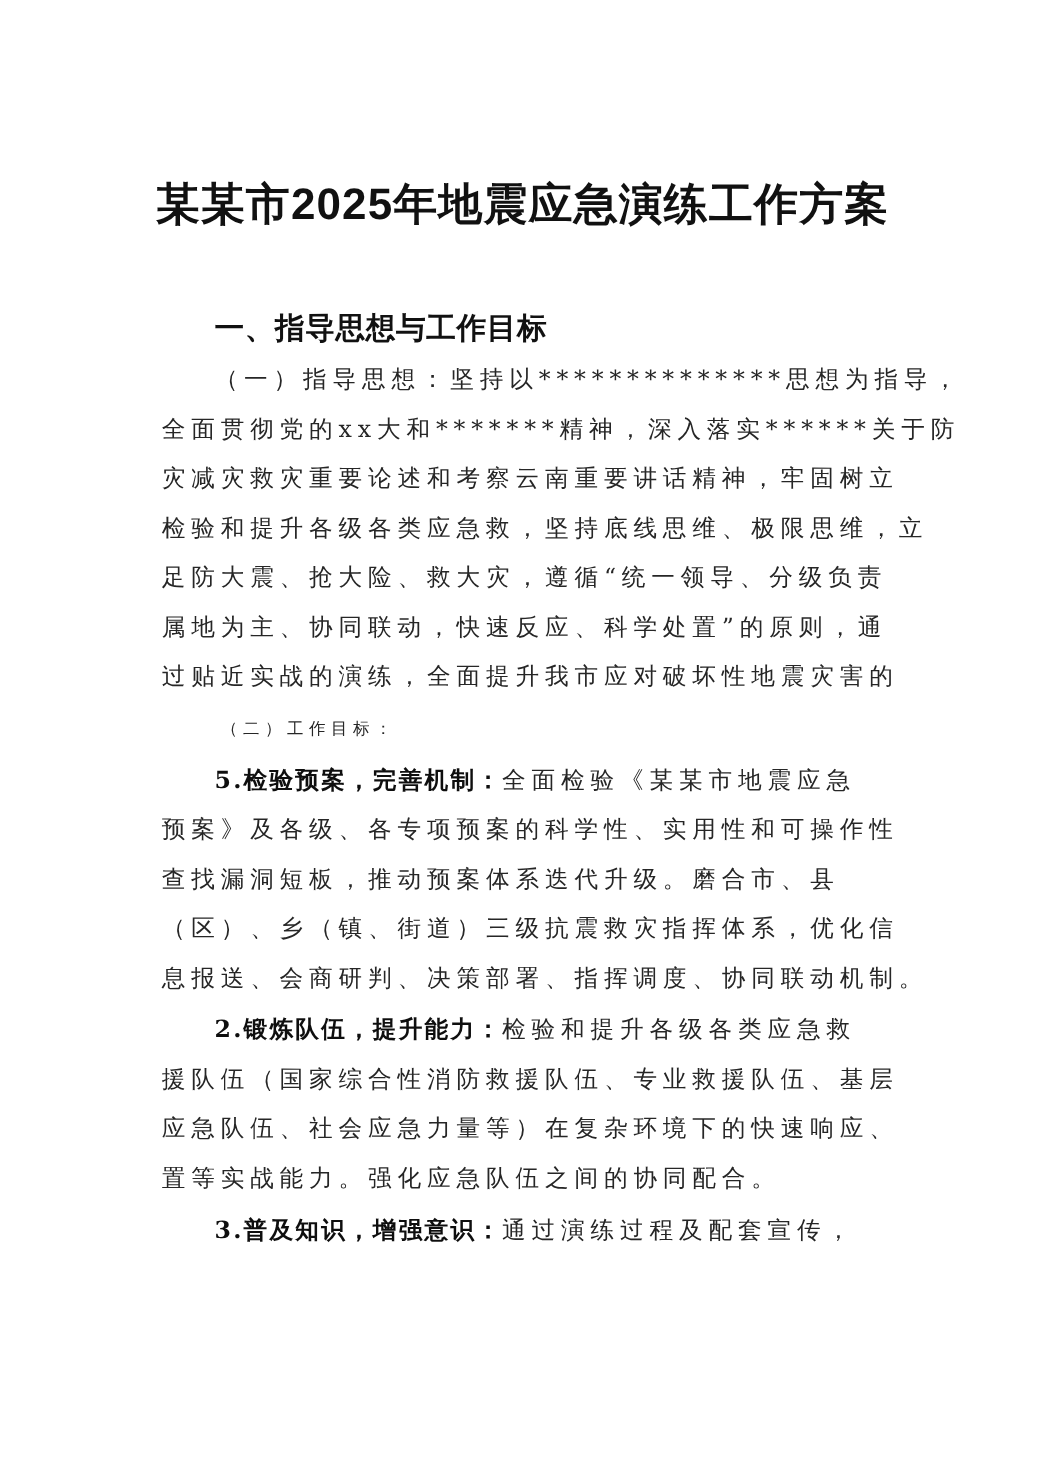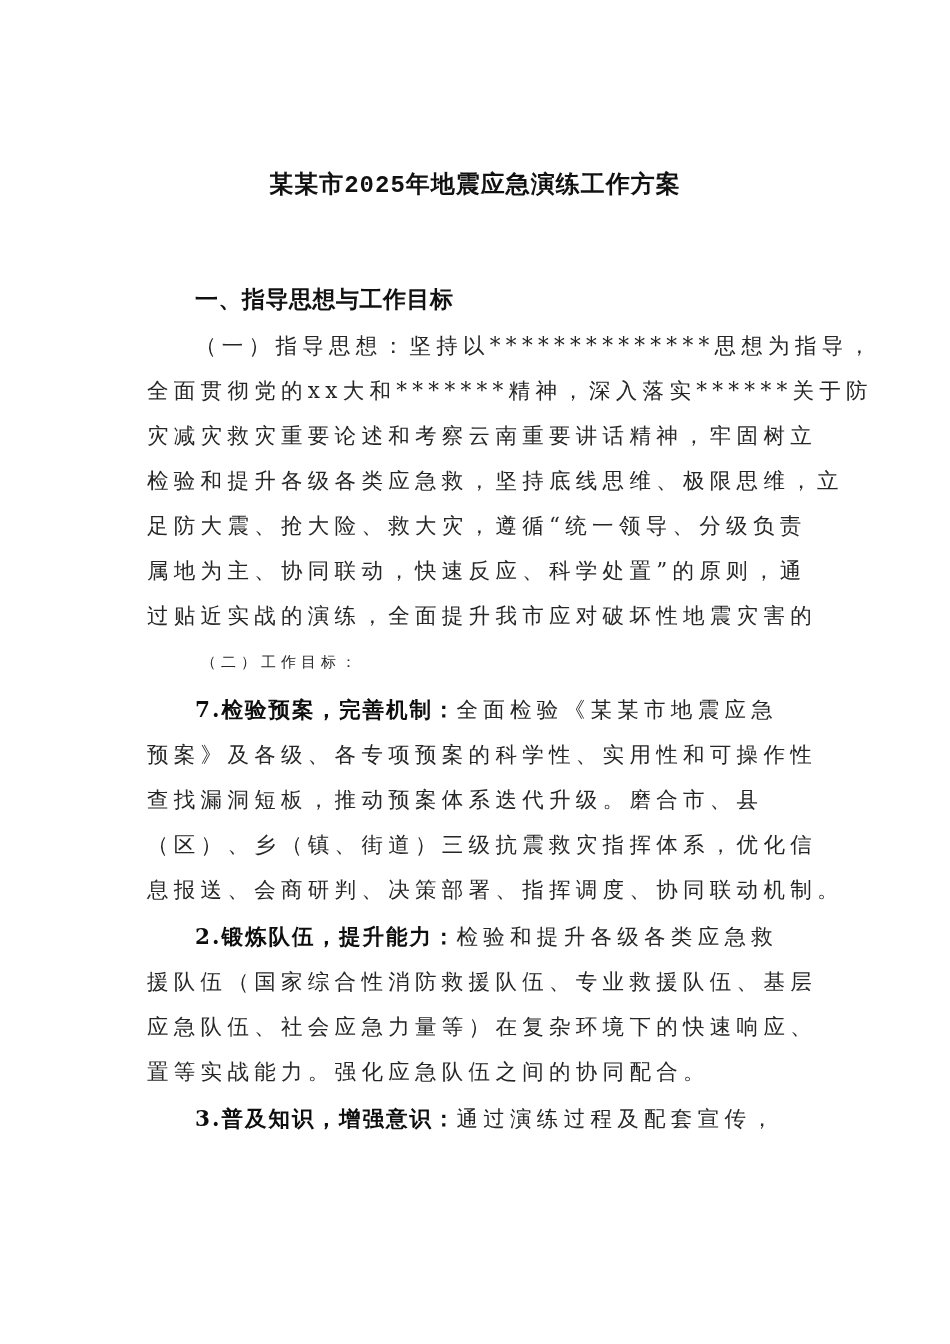--- a/index.html
+++ b/index.html
@@ -22,36 +22,36 @@
       width: 950px;
       height: 1344px;
       background: #ffffff;
     }
     .doc-title {
       position: absolute;
       left: 0;
       top: 160px;
       width: 950px;
       text-align: center;
-      font-size: 24px;
+      font-size: 40px;
       font-weight: bold;
       letter-spacing: 1px;
       line-height: 52px;
       color: #111111;
-      font-family: Liberation Mono, monospace;
+      font-family: Liberation Sans, sans-serif;
     }
     .content {
       position: absolute;
       left: 147px;
       top: 279px;
       width: 660px;
     }
     .heading-1 {
       font-family: "DejaVu Sans", "Liberation Sans", sans-serif;
-      font-size: 23px;
+      font-size: 27px;
       font-weight: bold;
       line-height: 40px;
       height: 40px;
       padding-left: 48px;
       color: #111111;
       letter-spacing: 0.5px;
       margin-bottom: 4px;
     }
     .para {
       font-size: 21.5px;
@@ -101,21 +101,21 @@
       <span class="line">检验和提升各级各类应急救，坚持底线思维、极限思维，立</span>
       <span class="line">足防大震、抢大险、救大灾，遵循“统一领导、分级负责</span>
       <span class="line">属地为主、协同联动，快速反应、科学处置”的原则，通</span>
       <span class="line">过贴近实战的演练，全面提升我市应对破坏性地震灾害的</span>
     </div>
 
     <div class="subheading">（二）工作目标：</div>
 
     <div class="para item">
       <span class="line indent">
-        <span class="bold-lead">7.检验预案，完善机制：</span><span>全面检验《某某市地震应急</span>
+        <span class="bold-lead">5.检验预案，完善机制：</span><span>全面检验《某某市地震应急</span>
       </span>
       <span class="line">预案》及各级、各专项预案的科学性、实用性和可操作性</span>
       <span class="line">查找漏洞短板，推动预案体系迭代升级。磨合市、县</span>
       <span class="line">（区）、乡（镇、街道）三级抗震救灾指挥体系，优化信</span>
       <span class="line">息报送、会商研判、决策部署、指挥调度、协同联动机制。</span>
     </div>
 
     <div class="para item">
       <span class="line indent">
         <span class="bold-lead">2.锻炼队伍，提升能力：</span><span>检验和提升各级各类应急救</span>

